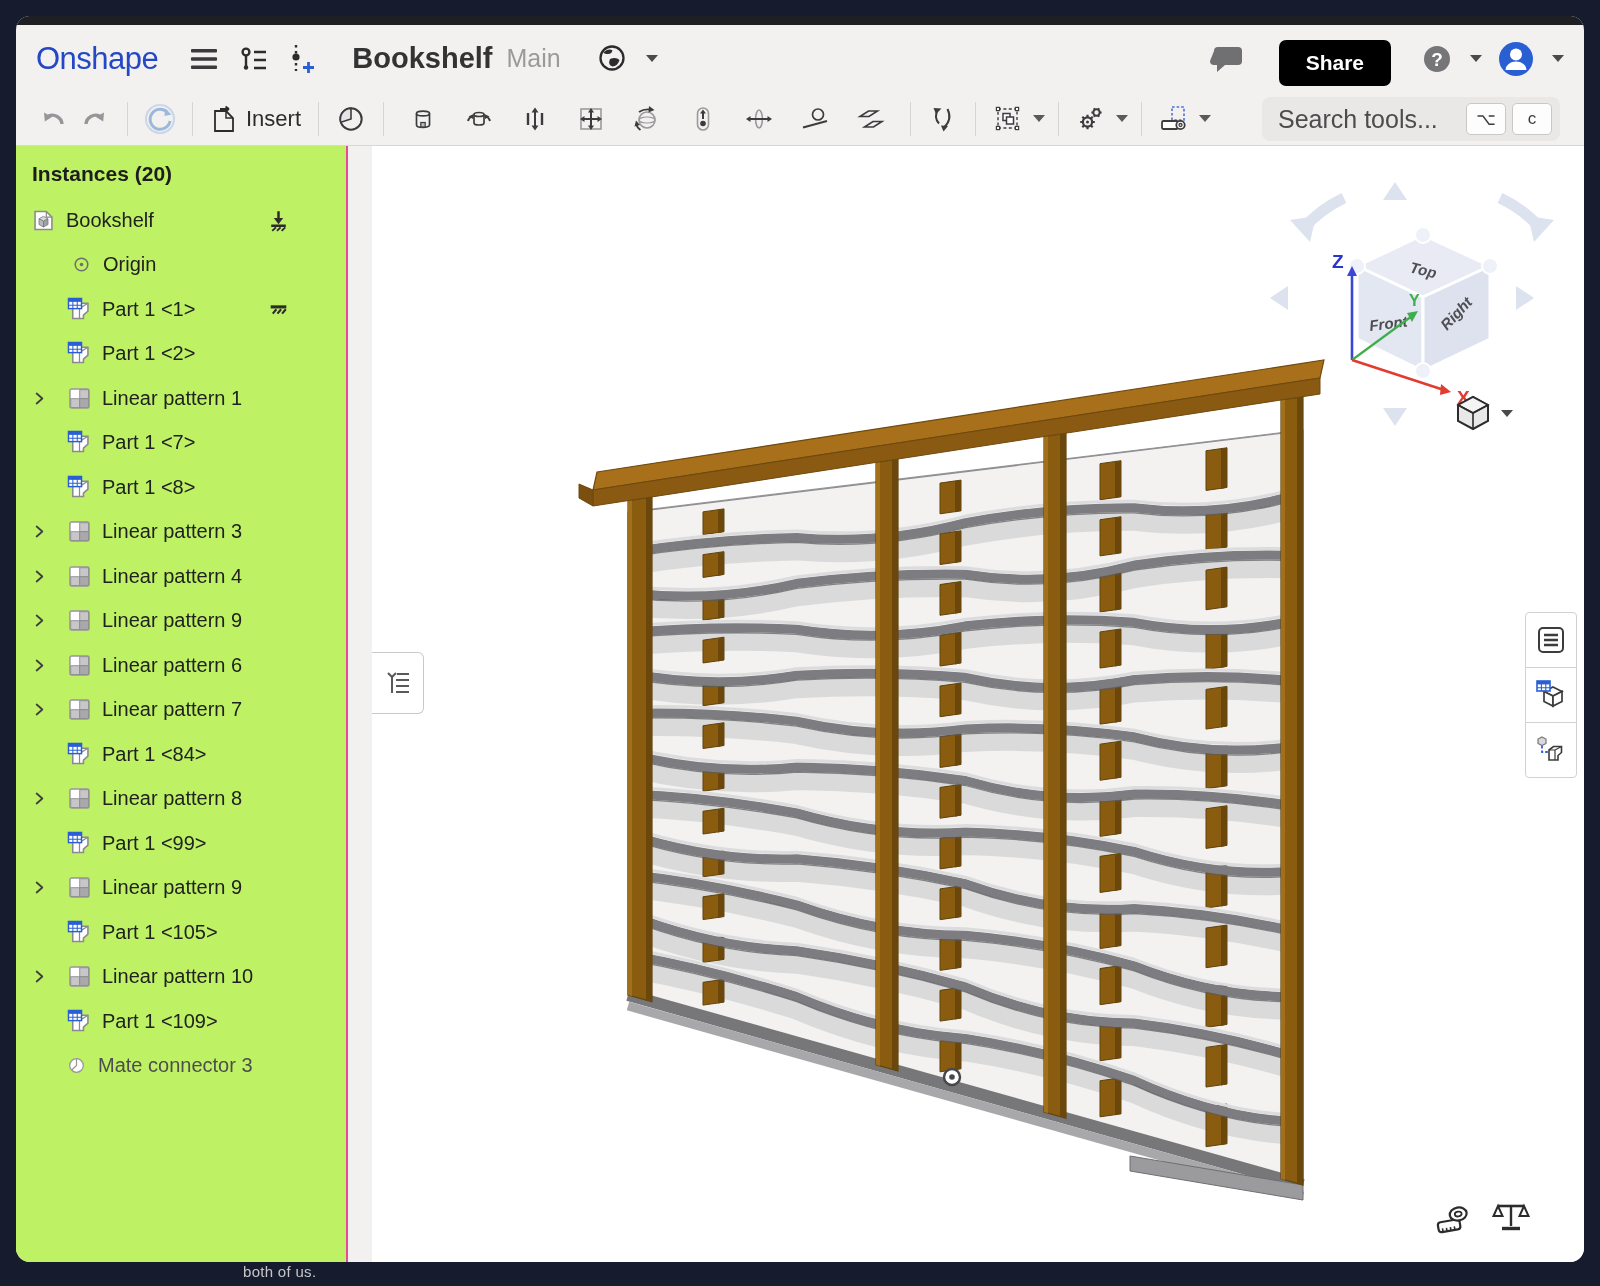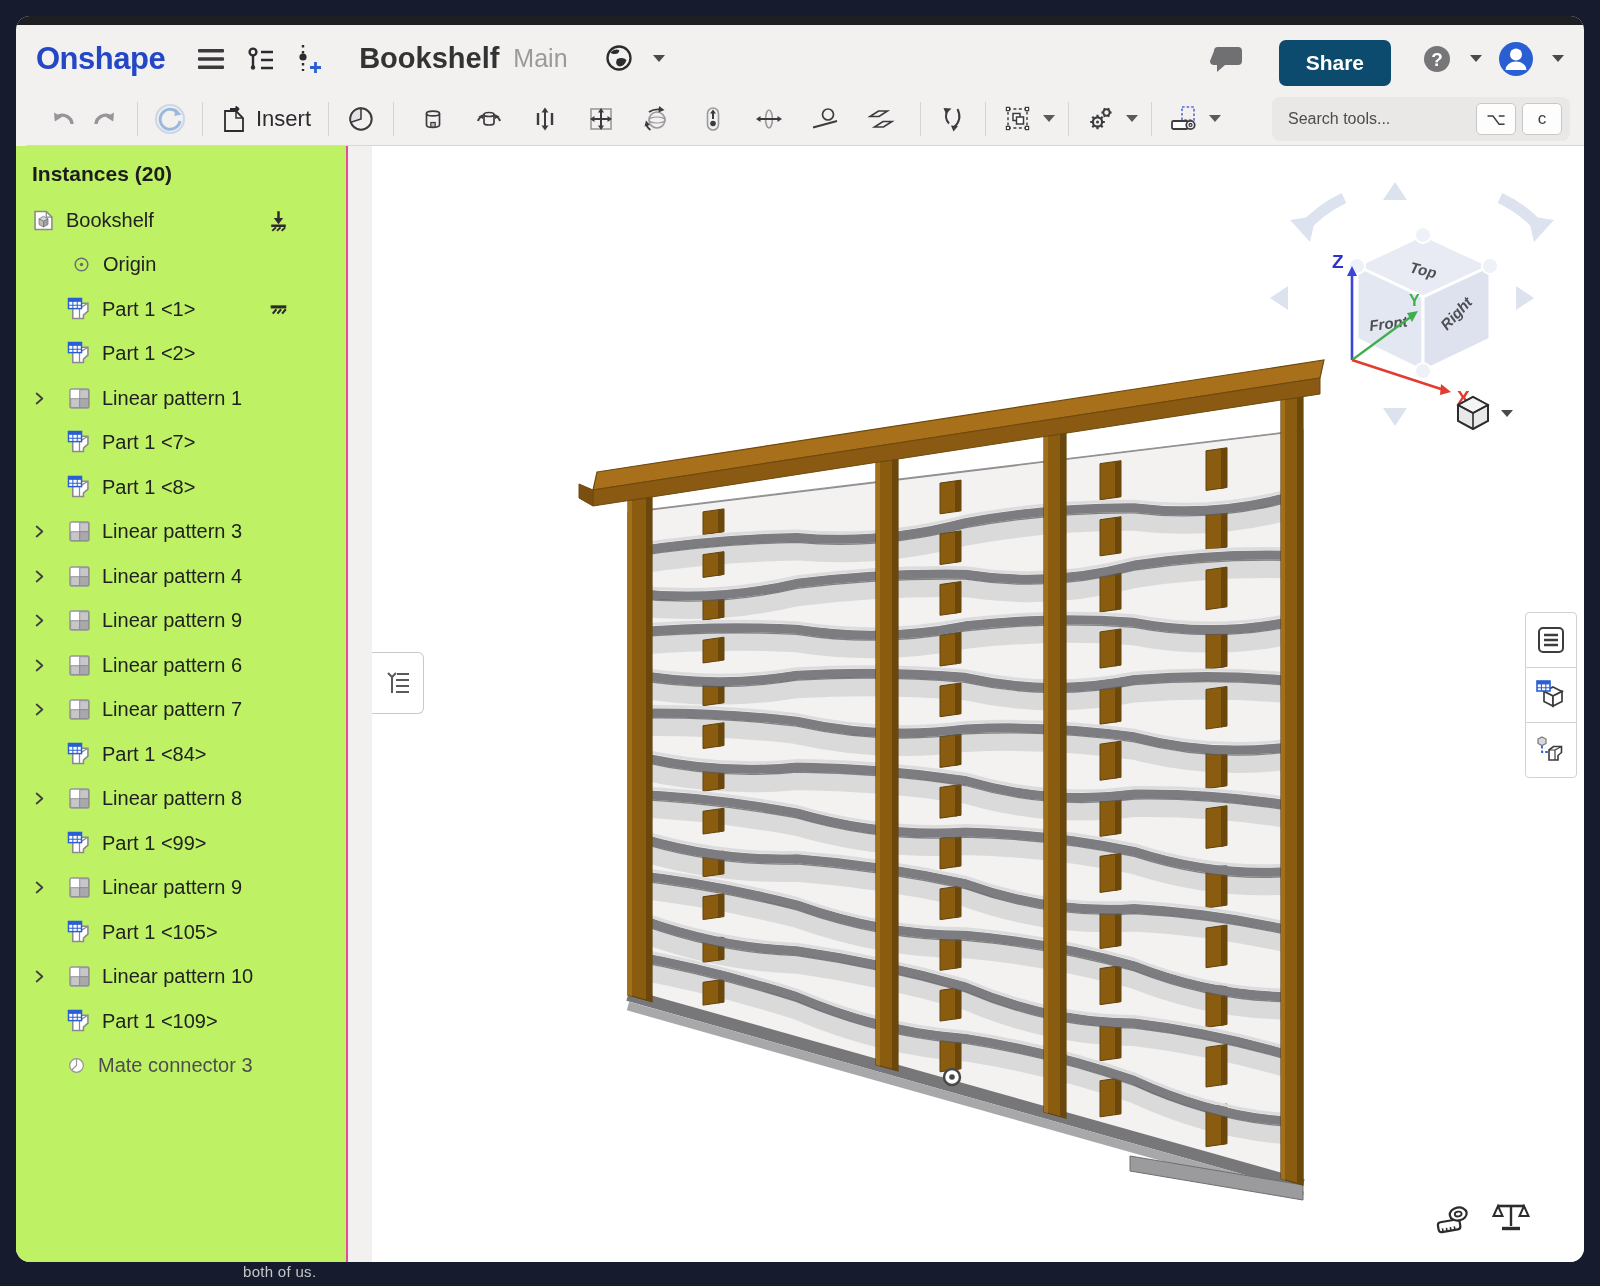--- a/index.html
+++ b/index.html
@@ -3,40 +3,40 @@
 <meta charset="utf-8">
 <style>
   html,body{margin:0;padding:0;}
   body{width:1600px;height:1286px;background:#161b2e;position:relative;overflow:hidden;
        font-family:"Liberation Sans",sans-serif;-webkit-font-smoothing:antialiased;}
   .app{position:absolute;left:16px;top:16px;width:1568px;height:1246px;background:#f2f1f0;
        border-radius:14px;overflow:hidden;}
   .topstrip{position:absolute;left:0;top:0;width:100%;height:9px;background:#1e1f23;}
   
   .header{position:absolute;left:0;top:9px;width:100%;height:67px;display:flex;align-items:center;padding:0 20px;box-sizing:border-box;}
-  .logo{font-size:31px;font-weight:bold;color:#2347c5;letter-spacing:-0.5px;margin-right:22px;}
+  .logo{font-size:31px;font-weight:normal;color:#2347c5;letter-spacing:-0.5px;margin-right:22px;}
   .hicon{display:flex;align-items:center;justify-content:center;margin:0 9px;flex:none;}
   .doctitle{font-size:29px;font-weight:bold;color:#333;margin-left:26px;}
   .docws{font-size:25px;color:#9a9a9a;margin-left:14px;margin-right:26px;}
   .caret{width:0;height:0;border-left:6px solid transparent;border-right:6px solid transparent;border-top:7px solid #4a4a4c;margin-left:7px;}
   .hright{margin-left:auto;display:flex;align-items:center;}
-  .share-btn{background:#0c4a6e;color:#fff;font-size:21px;font-weight:bold;border:none;border-radius:7px;
+  .share-btn{background:#000000;color:#fff;font-size:21px;font-weight:bold;border:none;border-radius:7px;
        padding:11px 27px;margin:8px 20px 0 24px;cursor:pointer;font-family:inherit;}
   
   .toolbar{position:absolute;left:0;top:76px;width:100%;height:54px;display:flex;align-items:center;
-       padding-left:16px;box-sizing:border-box;border-bottom:1px solid #d8d7d5;margin-left:10px;}
+       padding-left:16px;box-sizing:border-box;border-bottom:1px solid #d8d7d5;}
   .tb{width:34px;height:34px;display:flex;align-items:center;justify-content:center;margin:0 4px;flex:none;}
   .tb.mate{margin:0 11px;}
   .sep{width:1px;height:34px;background:#d6d5d3;margin:0 11px;flex:none;}
   .insert{display:flex;align-items:center;margin:0 6px;font-size:22px;color:#2c2c2e;}
   .insert span.lbl{margin-left:8px;}
   .tcaret{width:0;height:0;border-left:6px solid transparent;border-right:6px solid transparent;border-top:7px solid #5a5a5c;margin:0 2px 0 4px;}
   .searchbox{position:absolute;right:24px;top:5px;width:298px;height:44px;background:#e9e8e6;border-radius:8px;
        display:flex;align-items:center;padding:0 8px 0 16px;box-sizing:border-box;cursor:text;}
-  .searchbox .stext{font-size:16px;color:#4c4c4e;flex:1;}
+  .searchbox .stext{font-size:25px;color:#4c4c4e;flex:1;}
   .key{background:#fdfdfd;border:1px solid #c9c8c6;border-radius:5px;min-width:30px;height:30px;display:flex;
        align-items:center;justify-content:center;font-size:17px;color:#3c3c3e;margin-left:6px;padding:0 4px;}
   
   .panel{position:absolute;left:0;top:130px;bottom:0;width:332px;background:#bef264;border-right:2px solid #ec4899;box-sizing:border-box;overflow:hidden;}
   .ptitle{margin:16px 0 0 16px;height:36px;font-size:21px;font-weight:bold;color:#1d1d1f;}
   .trow{height:44.5px;display:flex;align-items:center;position:relative;font-size:20px;color:#212121;cursor:default;}
   .trow .lab{white-space:nowrap;}
   .ti{width:27px;height:27px;margin-right:9px;flex:none;}
   .ti.sm{width:21px;height:21px;margin-right:11px;}
   .lvl0{padding-left:14px;}

